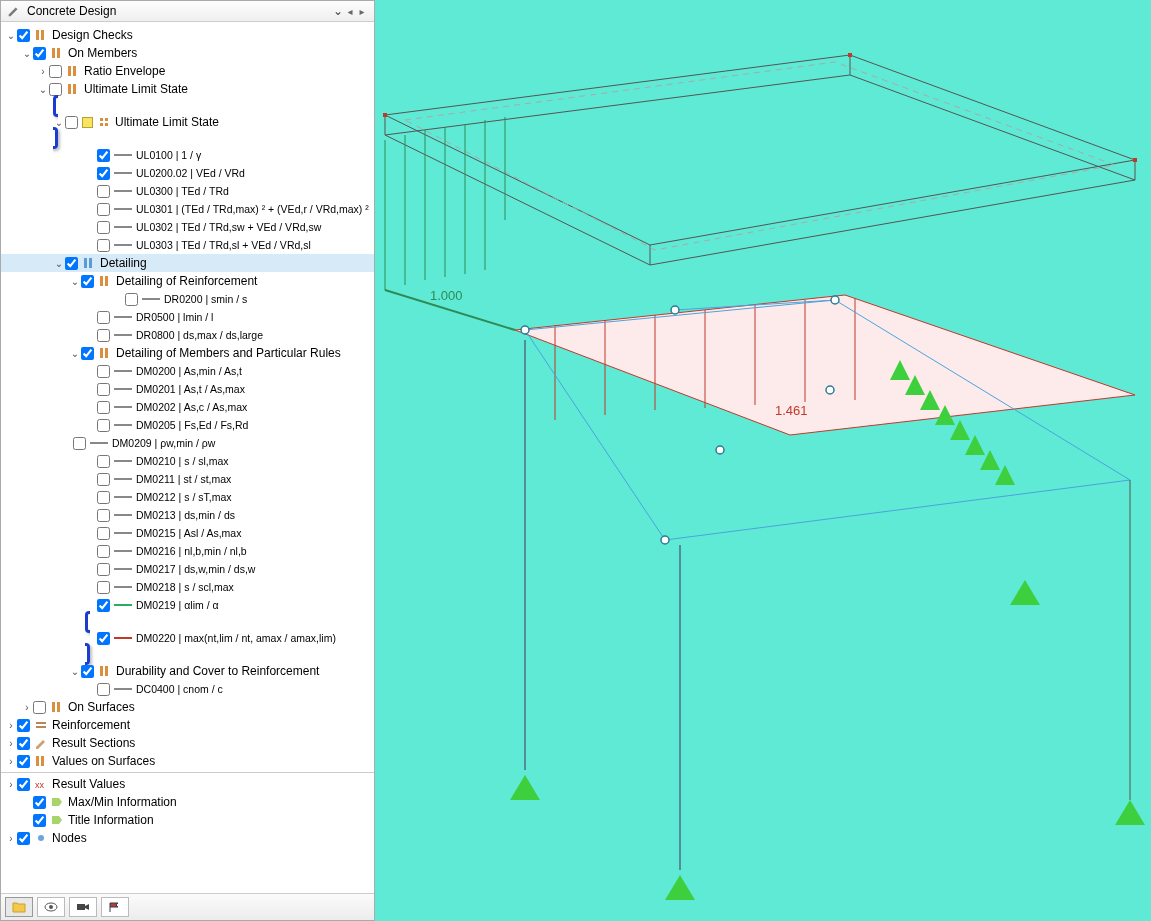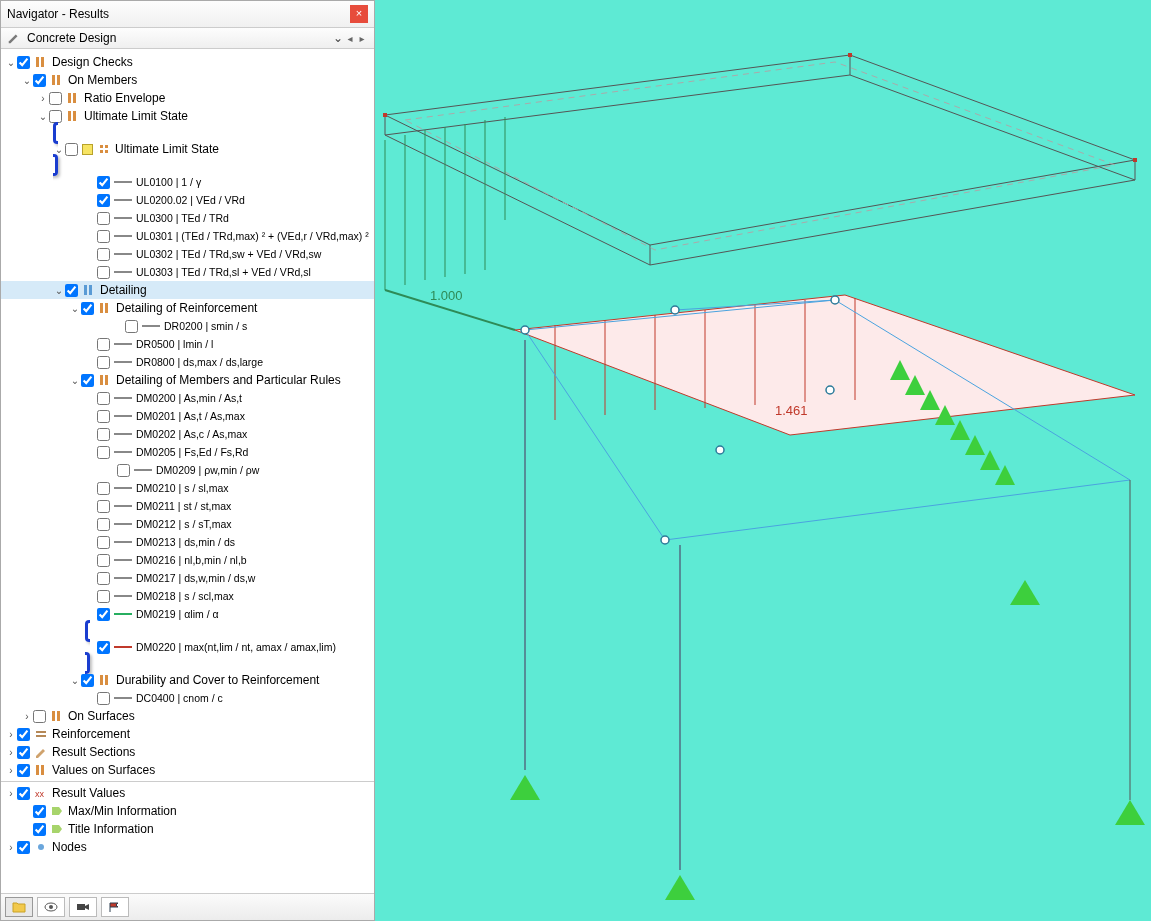--- a/index.html
+++ b/index.html
@@ -30,24 +30,20 @@
 .tb-btn { width:28px; height:20px; border:1px solid #bbb; background:#fff; display:flex; align-items:center; justify-content:center; cursor:pointer; font-size:11px;}
 .tb-btn.active{ background:#e8e8e8; border-color:#999;}
 .viewport { flex:1; position:relative; background:#5eead4; }
 .viewport svg { width:100%; height:100%; }
 .sub { font-size: 10.5px; }
 </style>
 </head>
 <body>
 
 <div class="panel">
-  <div class="titlebar">
-    <span class="title">Navigator - Results</span>
-    <span class="close-btn">×</span>
-  </div>
   <div class="dropdown-bar">
     <span class="dd-icon">
       <svg viewBox="0 0 16 16">
           <path d="M2 12l8-8 2 2-8 8H2v-2z" fill="#7a7a7a"></path>
         </svg>
     </span>
     <span class="dd-text">Concrete Design</span>
     <span class="dd-caret">⌄</span>
     <span class="nav-arrow">◂</span>
     <span class="nav-arrow">▸</span>
@@ -226,21 +222,21 @@
         <input type="checkbox" class="chk" style="">
         <span class="line-swatch"></span>
         <span class="label sub">DM0202 | As,c / As,max</span>
       </div>
     <div class="tree-row" style="padding-left:84px">
         <span class="toggle"> </span>
         <input type="checkbox" class="chk" style="">
         <span class="line-swatch"></span>
         <span class="label sub">DM0205 | Fs,Ed / Fs,Rd</span>
       </div>
-    <div class="tree-row" style="padding-left:104px">
+    <div class="tree-row" style="padding-left:60px">
         <span class="toggle"> </span>
         <input type="checkbox" class="chk" style="">
         <span class="line-swatch"></span>
         <span class="label sub">DM0209 | ρw,min / ρw</span>
       </div>
     <div class="tree-row" style="padding-left:84px">
         <span class="toggle"> </span>
         <input type="checkbox" class="chk" style="">
         <span class="line-swatch"></span>
         <span class="label sub">DM0210 | s / sl,max</span>
@@ -255,20 +251,26 @@
         <span class="toggle"> </span>
         <input type="checkbox" class="chk" style="">
         <span class="line-swatch"></span>
         <span class="label sub">DM0212 | s / sT,max</span>
       </div>
     <div class="tree-row" style="padding-left:84px">
         <span class="toggle"> </span>
         <input type="checkbox" class="chk" style="">
         <span class="line-swatch"></span>
         <span class="label sub">DM0213 | ds,min / ds</span>
+      </div>
+    <div class="tree-row" style="padding-left:84px">
+        <span class="toggle"> </span>
+        <input type="checkbox" class="chk" style="">
+        <span class="line-swatch"></span>
+        <span class="label sub">DM0215 | Asl / As,max</span>
       </div>
     <div class="tree-row" style="padding-left:84px">
         <span class="toggle"> </span>
         <input type="checkbox" class="chk" style="">
         <span class="line-swatch"></span>
         <span class="label sub">DM0216 | nl,b,min / nl,b</span>
       </div>
     <div class="tree-row" style="padding-left:84px">
         <span class="toggle"> </span>
         <input type="checkbox" class="chk" style="">

